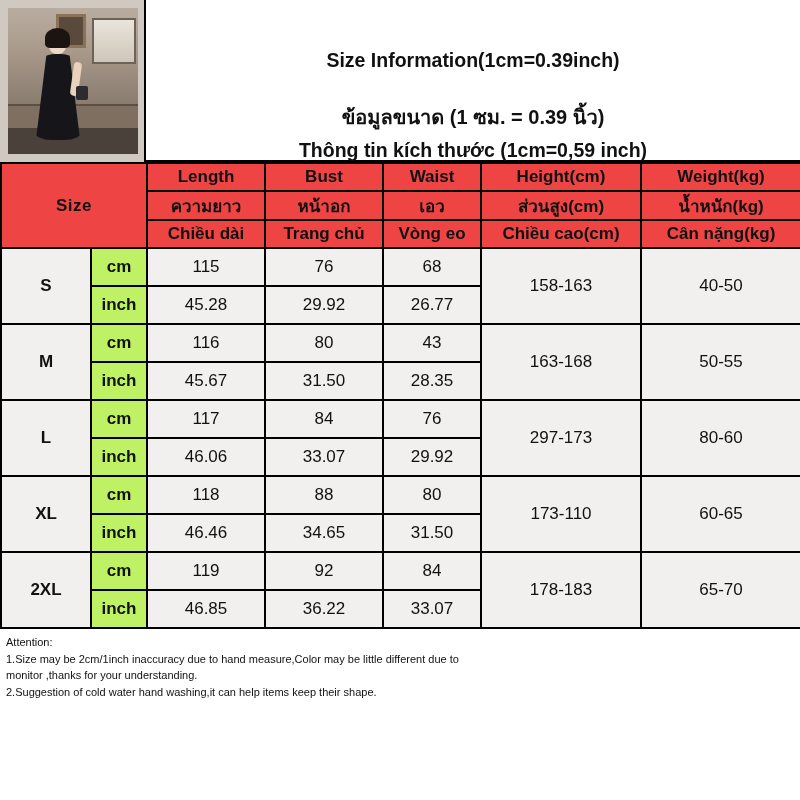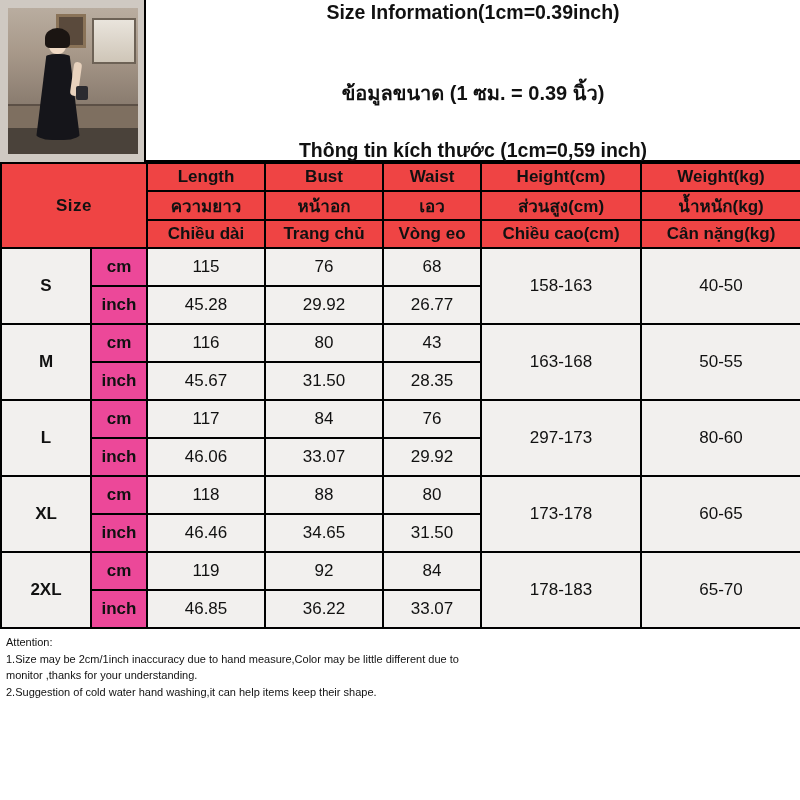--- a/index.html
+++ b/index.html
@@ -112,21 +112,21 @@
     background: #2b2b30;
     border-radius: 2px;
   }
 
   .title-cell {
     flex: 1;
     height: 162px;
     display: flex;
     flex-direction: column;
     align-items: center;
-    justify-content: space-between;
+    justify-content: flex-end;
     gap: 8px;
     padding: 0 10px;
   }
   .title-line {
     font-weight: bold;
     font-size: 19.5px;
     color: #111;
     text-align: center;
     line-height: 1.25;
     white-space: nowrap;
@@ -160,21 +160,21 @@
   .size-word {
     font-size: 26px;
     font-weight: bold;
     letter-spacing: 0.5px;
   }
   .size-label { font-weight: bold; font-size: 18px; }
   .unit-label { font-weight: bold; font-size: 15.5px; }
   .val { font-size: 17px; margin-left: 44px; }
   .row-h { height: 38px; }
   .bg-light { background: #f2f0ee; }
-  .bg-white { background: #ec4899; }
+  .bg-white { background: #bef264; }
 
   
   .attention {
     padding: 6px 6px 0 6px;
     font-size: 11px;
     color: #111;
     line-height: 1.32;
   }
   .attention div { margin: 0 0 2px 0; }
 </style>
@@ -288,21 +288,21 @@
         <td class="bg-light val">33.07</td>
         <td class="bg-light val">29.92</td>
       </tr>
 
       <tr class="row-h">
         <td class="bg-light size-label" rowspan="2">XL</td>
         <td class="bg-white unit-label">cm</td>
         <td class="bg-light val">118</td>
         <td class="bg-light val">88</td>
         <td class="bg-light val">80</td>
-        <td class="bg-light val" rowspan="2">173-178</td>
+        <td class="bg-light val" rowspan="2">173-110</td>
         <td class="bg-light val" rowspan="2">60-65</td>
       </tr>
       <tr class="row-h">
         <td class="bg-white unit-label">inch</td>
         <td class="bg-light val">46.46</td>
         <td class="bg-light val">34.65</td>
         <td class="bg-light val">31.50</td>
       </tr>
 
       <tr class="row-h">

